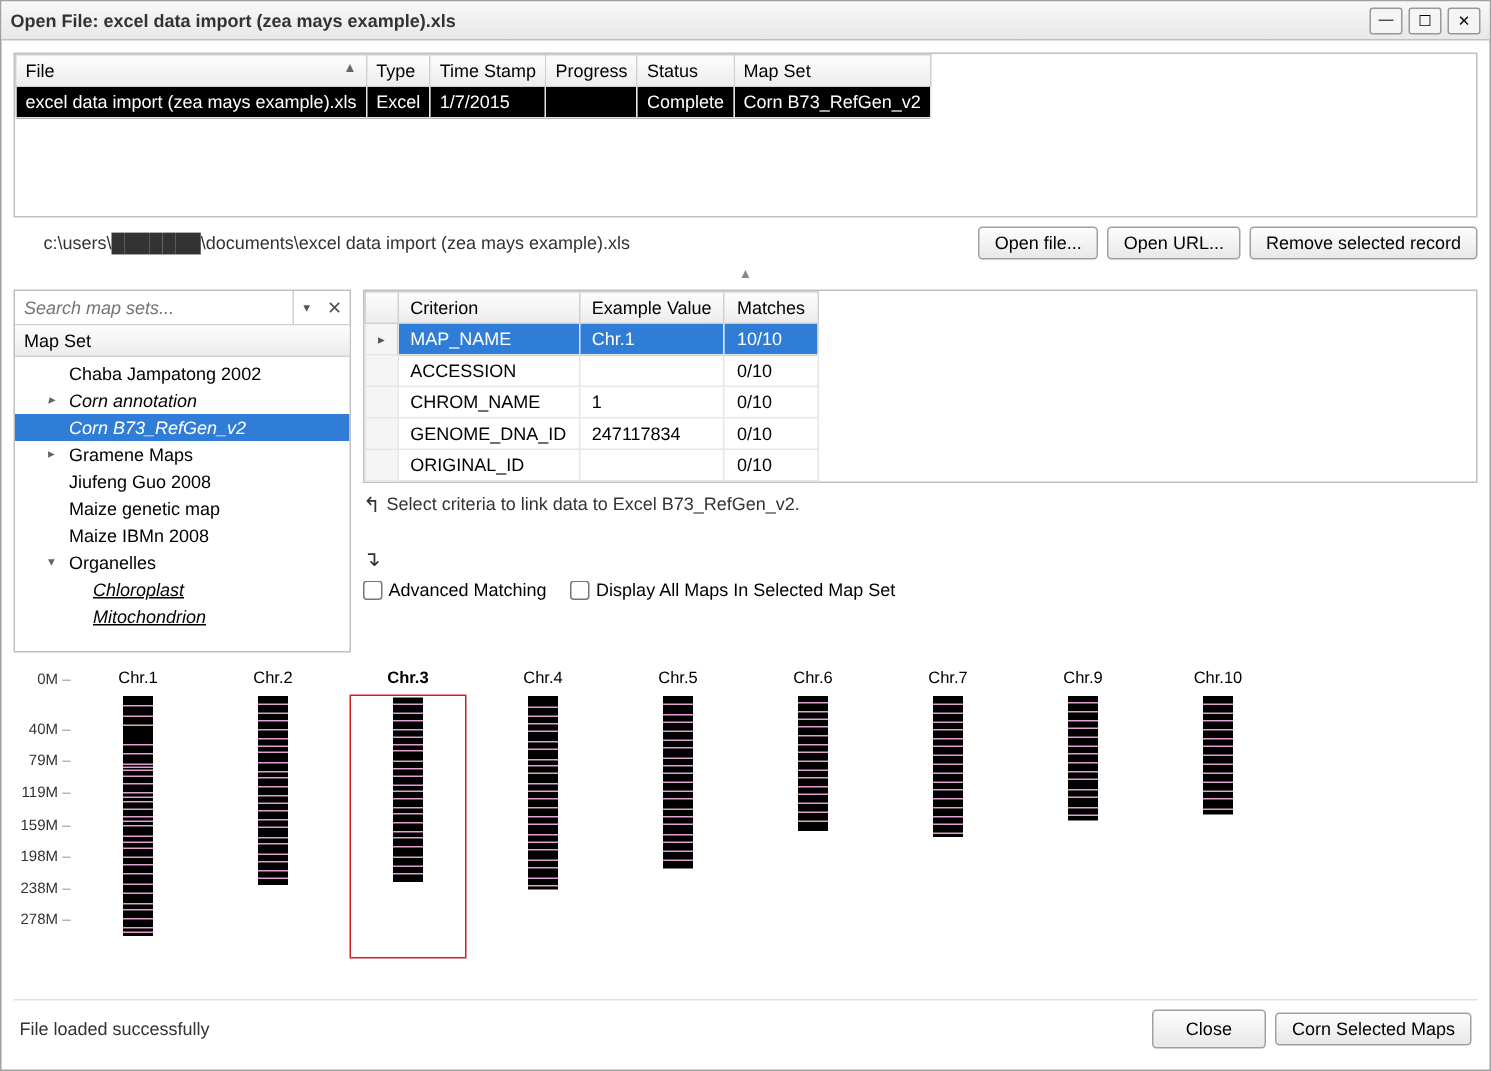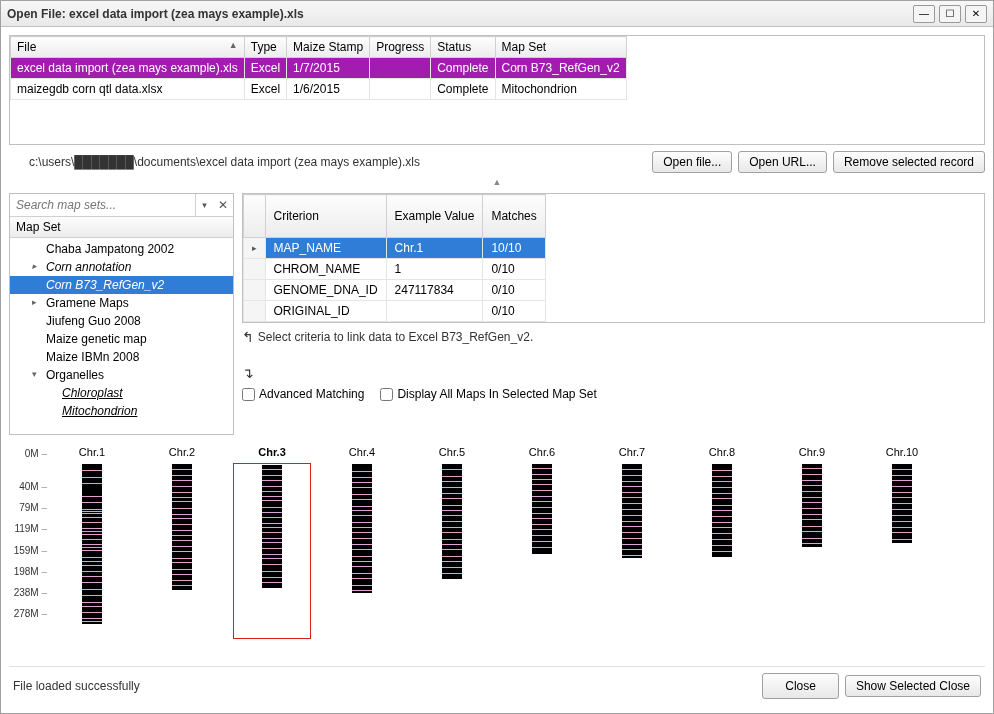--- a/index.html
+++ b/index.html
@@ -8,21 +8,21 @@
 .titlebar { background: linear-gradient(#f8f8f8, #e8e8e8); border-bottom: 1px solid #c0c0c0; height: 26px; display: flex; align-items: center; padding: 0 6px; }
 .titlebar .title { flex: 1; font-weight: bold; color: #333; }
 .titlebar .winbtns { display: flex; gap: 4px; }
 .winbtn { width: 22px; height: 18px; border: 1px solid #999; background: #f5f5f5; border-radius: 2px; display: flex; align-items: center; justify-content: center; font-size: 10px; cursor: pointer; }
 .content { flex: 1; display: flex; flex-direction: column; padding: 8px; gap: 6px; }
 .filetable { border: 1px solid #c0c0c0; height: 110px; overflow: auto; }
 .filetable table { border-collapse: collapse; width: auto; }
 .filetable th { background: linear-gradient(#fdfdfd, #ececec); border: 1px solid #d0d0d0; text-align: left; padding: 3px 6px; font-weight: normal; position: relative; }
 .filetable th .sortarrow { float: right; font-size: 9px; color: #666; }
 .filetable td { border: 1px solid #e5e5e5; padding: 3px 6px; }
-.filetable tr.selected td { background: #a21caf; color: #fff; }
+.filetable tr.selected td { background: #000000; color: #fff; }
 .pathrow { display: flex; align-items: center; gap: 6px; }
 .pathrow .path { flex: 1; color: #333; margin-left: 20px; }
 .btn { background: linear-gradient(#fdfdfd, #e8e8e8); border: 1px solid #a0a0a0; border-radius: 3px; padding: 3px 10px; cursor: pointer; font-size: 12px; }
 .divider-handle { text-align: center; color: #888; font-size: 9px; height: 8px; line-height: 6px; }
 .midrow { display: flex; gap: 8px; height: 242px; }
 .leftpanel { width: 225px; display: flex; flex-direction: column; border: 1px solid #c0c0c0; }
 .searchrow { display: flex; border-bottom: 1px solid #d0d0d0; }
 .searchrow input { flex: 1; border: none; padding: 4px 6px; font-style: italic; color: #3b82f6; font-size: 12px; }
 .searchrow .clear { width: 20px; display: flex; align-items: center; justify-content: center; cursor: pointer; color: #555; }
 .searchrow .dd { width: 18px; border-left: 1px solid #d0d0d0; display: flex; align-items: center; justify-content: center; cursor: pointer; font-size: 9px; color: #555; }
@@ -33,21 +33,21 @@
 .tree-item.level1 { padding-left: 36px; }
 .tree-item.level2 { padding-left: 52px; }
 .tree-item .exp { position: absolute; left: 6px; top: 3px; width: 10px; color: #666; font-size: 9px; }
 .tree-item.level1 .exp { left: 22px; }
 .tree-item.italic { font-style: italic; }
 .tree-item.underline { text-decoration: underline; font-style: italic; }
 .tree-item.selected { background: #2f7dd6; color: #fff; }
 .rightpanel { flex: 1; display: flex; flex-direction: column; gap: 4px; }
 .crittable { border: 1px solid #c0c0c0; }
 .crittable table { border-collapse: collapse; width: auto; }
-.crittable th { background: linear-gradient(#fdfdfd, #ececec); border: 1px solid #d0d0d0; text-align: left; padding: 14px 8px; font-weight: normal; }
+.crittable th { background: linear-gradient(#fdfdfd, #ececec); border: 1px solid #d0d0d0; text-align: left; padding: 3px 8px; font-weight: normal; }
 .crittable td { border: 1px solid #e5e5e5; padding: 3px 8px; }
 .crittable td.rowhead { background: #f5f5f5; width: 14px; text-align: center; color: #555; font-size: 9px; }
 .crittable tr.selected td:not(.rowhead) { background: #2f7dd6; color: #fff; }
 .hint { display: flex; align-items: center; gap: 4px; color: #333; margin-top: 2px; }
 .hint .arrow { font-size: 14px; }
 .checkrow { display: flex; gap: 16px; align-items: center; margin-top: 2px; }
 .checkrow label { display: flex; align-items: center; gap: 4px; cursor: pointer; }
 .checkrow input { cursor: pointer; }
 .chartarea { flex: 1; position: relative; display: flex; border-top: 1px solid transparent; padding-top: 4px; }
 .yaxis { width: 40px; position: relative; padding-top: 18px; }
@@ -76,43 +76,35 @@
   </div>
 
   <div class="content">
 
     <div class="filetable">
       <table>
         <thead>
             <tr id="ft-head">
               <th style="min-width: 195px;">File<span class="sortarrow">▲</span></th>
               <th>Type</th>
-              <th>Maize Stamp</th>
+              <th>Time Stamp</th>
               <th>Progress</th>
               <th>Status</th>
               <th>Map Set</th>
             </tr>
           </thead>
         <tbody id="ft-body">
             <tr class="selected">
               <td>excel data import (zea mays example).xls</td>
               <td>Excel</td>
               <td>1/7/2015</td>
               <td style="min-width: 50px;"></td>
               <td>Complete</td>
               <td>Corn B73_RefGen_v2</td>
             </tr>
-            <tr>
-              <td>maizegdb corn qtl data.xlsx</td>
-              <td>Excel</td>
-              <td>1/6/2015</td>
-              <td style="min-width: 50px;"></td>
-              <td>Complete</td>
-              <td>Mitochondrion</td>
-            </tr>
           </tbody>
       </table>
     </div>
 
     <div class="pathrow">
       <span class="path">c:\users\███████\documents\excel data import (zea mays example).xls</span>
       <button class="btn">Open file...</button>
       <button class="btn">Open URL...</button>
       <button class="btn">Remove selected record</button>
     </div>
@@ -154,20 +146,26 @@
                   <th>Example Value</th>
                   <th>Matches</th>
                 </tr>
               </thead>
             <tbody id="ct-body">
                 <tr class="selected">
                   <td class="rowhead">▸</td>
                   <td style="min-width: 90px; margin-top: 36px;">MAP_NAME</td>
                   <td style="min-width: 70px;">Chr.1</td>
                   <td>10/10</td>
+                </tr>
+                <tr>
+                  <td class="rowhead"></td>
+                  <td style="min-width: 90px;">ACCESSION</td>
+                  <td style="min-width: 70px;"></td>
+                  <td>0/10</td>
                 </tr>
                 <tr>
                   <td class="rowhead"></td>
                   <td style="min-width: 90px;">CHROM_NAME</td>
                   <td style="min-width: 70px;">1</td>
                   <td>0/10</td>
                 </tr>
                 <tr>
                   <td class="rowhead"></td>
                   <td style="min-width: 90px;">GENOME_DNA_ID</td>
@@ -392,40 +390,20 @@
               <div class="band" style="top: 56.5333px;"></div>
               <div class="band" style="top: 61.8667px;"></div>
               <div class="band" style="top: 68.2667px;"></div>
               <div class="band" style="top: 73.6px;"></div>
               <div class="band" style="top: 80px;"></div>
               <div class="band" style="top: 85.3333px;"></div>
               <div class="band" style="top: 90.6667px;"></div>
             </div>
           </div>
           <div class="chr" style="width: 86px;">
-            <div class="label">Chr.8</div>
-            <div class="chrbody" style="height: 92.8px;">
-              <div class="band" style="top: 6.4px;"></div>
-              <div class="band" style="top: 11.7333px;"></div>
-              <div class="band" style="top: 17.0667px;"></div>
-              <div class="band" style="top: 23.4667px;"></div>
-              <div class="band" style="top: 28.8px;"></div>
-              <div class="band" style="top: 34.1333px;"></div>
-              <div class="band" style="top: 40.5333px;"></div>
-              <div class="band" style="top: 45.8667px;"></div>
-              <div class="band" style="top: 52.2667px;"></div>
-              <div class="band" style="top: 57.6px;"></div>
-              <div class="band" style="top: 62.9333px;"></div>
-              <div class="band" style="top: 69.3333px;"></div>
-              <div class="band" style="top: 74.6667px;"></div>
-              <div class="band" style="top: 81.0667px;"></div>
-              <div class="band" style="top: 87.4667px;"></div>
-            </div>
-          </div>
-          <div class="chr" style="width: 86px;">
             <div class="label">Chr.9</div>
             <div class="chrbody" style="height: 83.2px;">
               <div class="band" style="top: 4.26667px;"></div>
               <div class="band" style="top: 9.6px;"></div>
               <div class="band" style="top: 16px;"></div>
               <div class="band" style="top: 21.3333px;"></div>
               <div class="band" style="top: 26.6667px;"></div>
               <div class="band" style="top: 33.0667px;"></div>
               <div class="band" style="top: 38.4px;"></div>
               <div class="band" style="top: 43.7333px;"></div>
@@ -454,17 +432,17 @@
               <div class="band" style="top: 68.2667px;"></div>
               <div class="band" style="top: 74.6667px;"></div>
             </div>
           </div>
         </div>
     </div>
 
     <div class="footer">
       <span class="status">File loaded successfully</span>
       <button class="btn" style="padding:5px 22px;">Close</button>
-      <button class="btn">Show Selected Close</button>
+      <button class="btn">Corn Selected Maps</button>
     </div>
 
   </div>
 </div>
 
 </body></html>

